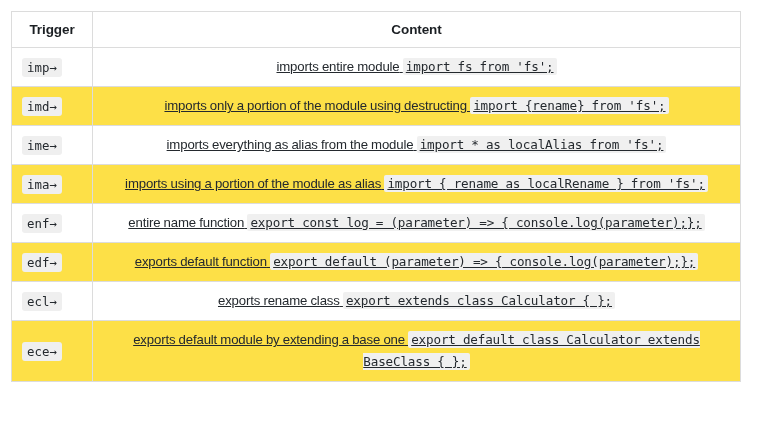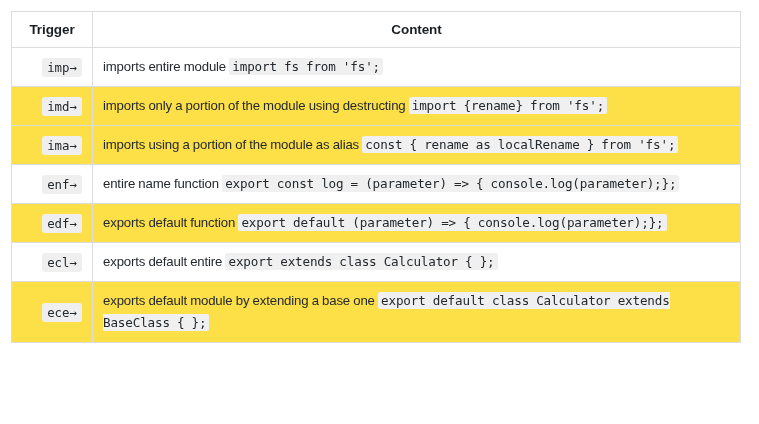--- a/index.html
+++ b/index.html
@@ -53,32 +53,33 @@
   }
 
   table.snippet-table tbody tr.row-even > td {
     background: #fde047;
   }
   table.snippet-table tbody tr.row-odd > td {
     background: #ffffff;
   }
 
   td.trigger-cell {
-    text-align: right;
+    text-align: left;
     white-space: nowrap;
     padding-right: 11px;
   }
 
   td.content-cell {
-    text-align: left;
+    text-align: center;
     font-size: 13.2px;
     line-height: 1.62;
     color: #24292e;
     word-spacing: -0.3px;
     letter-spacing: -0.15px;
+    text-decoration: underline;
   }
 
   code.chip {
     font-family: "DejaVu Sans Mono", "Liberation Mono", monospace;
     font-size: 12.4px;
     background: #efefef;
     color: #24292e;
     border-radius: 3px;
     padding: 2px 5px;
     white-space: nowrap;
@@ -115,35 +116,39 @@
     </thead>
     <tbody id="table-body">
         <tr class="row-odd">
           <td class="trigger-cell"><code class="chip">imp→</code></td>
           <td class="content-cell"><span class="prose">imports entire module</span> <code class="inline-code">import fs from 'fs';</code></td>
         </tr>
         <tr class="row-even">
           <td class="trigger-cell"><code class="chip">imd→</code></td>
           <td class="content-cell"><span class="prose">imports only a portion of the module using destructing</span> <code class="inline-code">import {rename} from 'fs';</code></td>
         </tr>
+        <tr class="row-odd">
+          <td class="trigger-cell"><code class="chip">ime→</code></td>
+          <td class="content-cell"><span class="prose">imports everything as alias from the module</span> <code class="inline-code">import * as localAlias from 'fs';</code></td>
+        </tr>
         <tr class="row-even">
           <td class="trigger-cell"><code class="chip">ima→</code></td>
-          <td class="content-cell"><span class="prose">imports using a portion of the module as alias</span> <code class="inline-code">const { rename as localRename } from 'fs';</code></td>
+          <td class="content-cell"><span class="prose">imports using a portion of the module as alias</span> <code class="inline-code">import { rename as localRename } from 'fs';</code></td>
         </tr>
         <tr class="row-odd">
           <td class="trigger-cell"><code class="chip">enf→</code></td>
           <td class="content-cell"><span class="prose">entire name function</span> <code class="inline-code">export const log = (parameter) =&gt; { console.log(parameter);};</code></td>
         </tr>
         <tr class="row-even">
           <td class="trigger-cell"><code class="chip">edf→</code></td>
           <td class="content-cell"><span class="prose">exports default function</span> <code class="inline-code">export default (parameter) =&gt; { console.log(parameter);};</code></td>
         </tr>
         <tr class="row-odd">
           <td class="trigger-cell"><code class="chip">ecl→</code></td>
-          <td class="content-cell"><span class="prose">exports default entire</span> <code class="inline-code">export extends class Calculator { };</code></td>
+          <td class="content-cell"><span class="prose">exports rename class</span> <code class="inline-code">export extends class Calculator { };</code></td>
         </tr>
         <tr class="row-even">
           <td class="trigger-cell"><code class="chip">ece→</code></td>
           <td class="content-cell"><span class="prose">exports default module by extending a base one</span> <code class="inline-code">export default class Calculator extends BaseClass { };</code></td>
         </tr>
       </tbody>
   </table>
 </div>
 
 </body></html>

